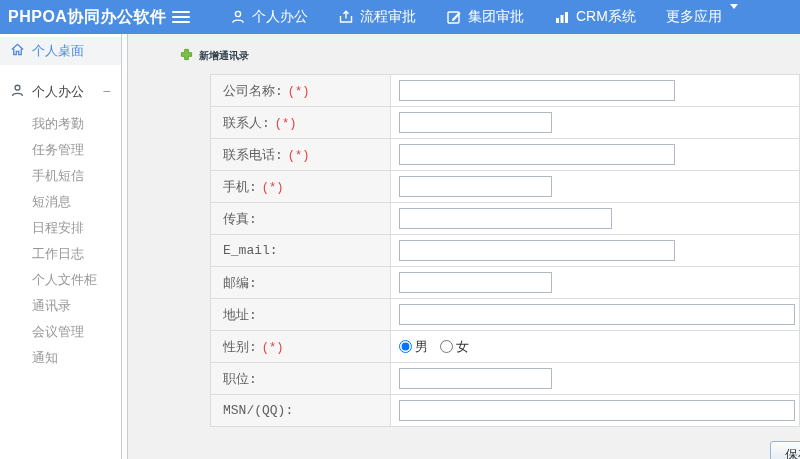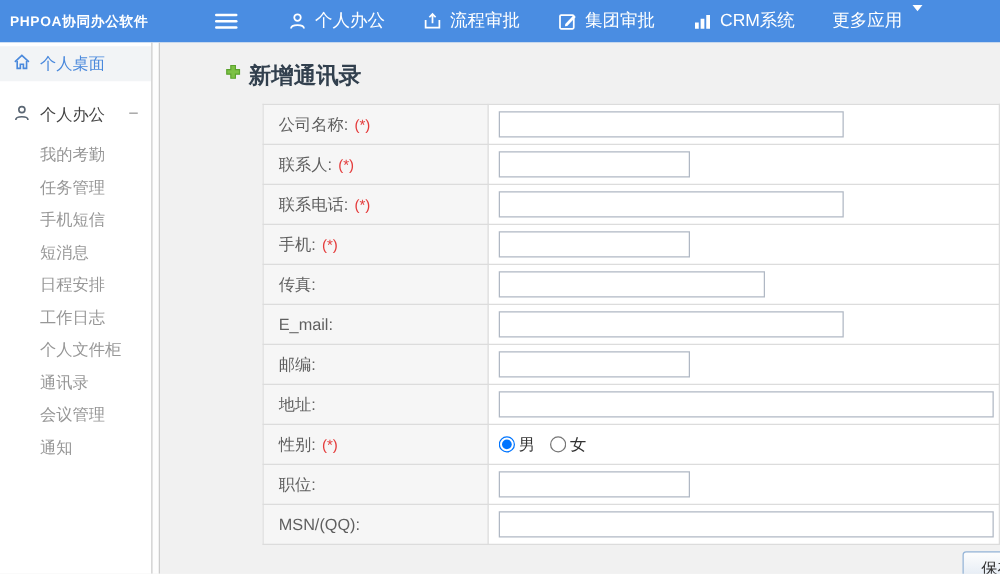--- a/index.html
+++ b/index.html
@@ -6,21 +6,21 @@
   html,body { width: 800px; height: 459px; }
   body {
     font-family: "Liberation Sans", "DejaVu Sans", sans-serif;
     overflow: hidden; position: relative; background: #f1f1f1;
   }
   
   .navbar {
     height: 34px; background: #4a8de2; color: #fff;
     display: flex; align-items: center;
   }
-  .logo { font-size: 11px; font-weight: bold; padding-left: 8px; width: 168px; letter-spacing: .5px; }
+  .logo { font-size: 16px; font-weight: bold; padding-left: 8px; width: 168px; letter-spacing: .5px; }
   .hamburger { cursor: pointer; padding: 4px; }
   .hamburger .bar { width: 18px; height: 2px; background: #fff; margin: 3px 0; border-radius: 1px; }
   .nav-list { display: flex; list-style: none; margin-left: 36px; gap: 30px; align-items: center; }
   .nav-item { display: flex; align-items: center; gap: 6px; font-size: 14px; cursor: pointer; white-space: nowrap; }
   .nav-item svg { display: block; }
   .caret-down {
     width: 0; height: 0; margin-left: 2px;
     border-left: 4px solid transparent; border-right: 4px solid transparent;
     border-top: 5px solid #fff;
   }
@@ -40,28 +40,28 @@
   }
   .side-group .toggle { margin-left: auto; margin-right: 10px; color: #999; font-size: 14px; }
   .side-list { list-style: none; margin-top: 6px; }
   .side-item {
     height: 26px; line-height: 26px; padding-left: 32px; color: #979797; cursor: pointer;
     display: flex; align-items: center; white-space: nowrap;
   }
   .side-item .toggle { margin-left: auto; margin-right: 14px; color: #999; font-size: 14px; }
   
   .page-title {
-    display: flex; gap: 6px;
-    margin: 14px 0 11px 52px; font-size: 18px; font-weight: bold; color: #32404e;
+    display: flex; align-items: center; gap: 6px;
+    margin: 14px 0 11px 52px; font-size: 10px; font-weight: bold; color: #32404e;
   }
   .form-table { border-collapse: collapse; margin-left: 82px; width: 590px; table-layout: fixed; background:#fff; }
   .form-table td { border: 1px solid #dcdcdc; height: 32px; }
   td.label-cell {
     width: 180px; background: #f6f6f6; padding-left: 12px;
-    font-size: 13px; color: #5f5f5f; white-space: nowrap;
+    font-size: 13px; color: #5f5f5f; white-space: nowrap; font-family: Liberation Mono, monospace;
   }
   .req-marker { color: #e43c3c; margin-left: 5px; font-size: 12px; }
   td.value-cell { background: #fff; padding-left: 8px; }
   .text-input {
     height: 21px; border: 1px solid #b0b8c4; background: #fff; padding: 0 4px;
     font-size: 12px; display: block;
   }
   .radio-group { display: flex; align-items: center; font-size: 13px; color: #333; }
   .radio-group input { margin: 0 3px 0 0; }
   .radio-group .opt2 { margin-left: 12px; }

